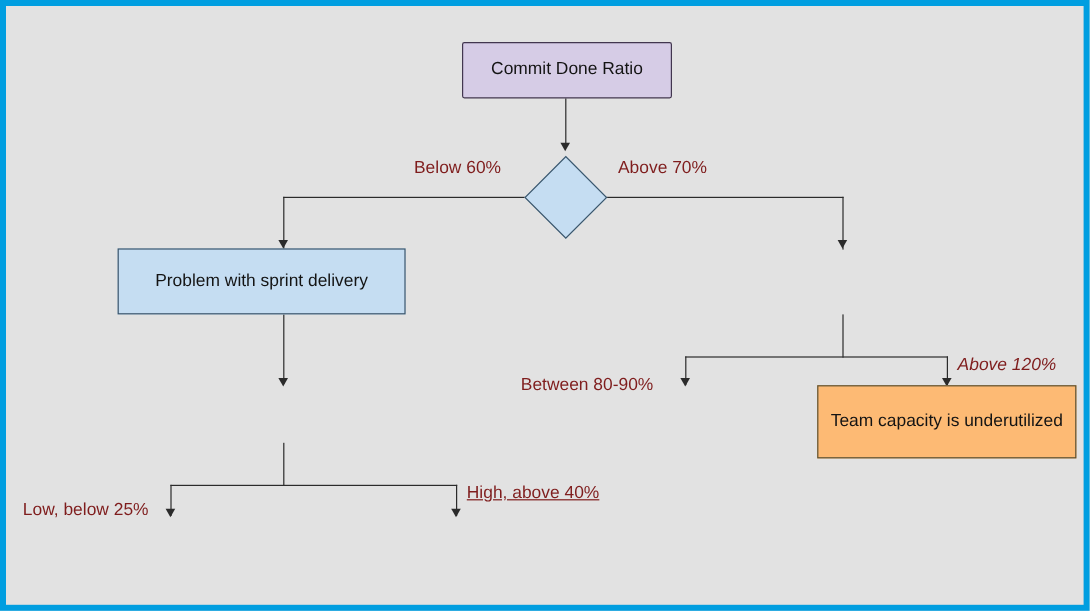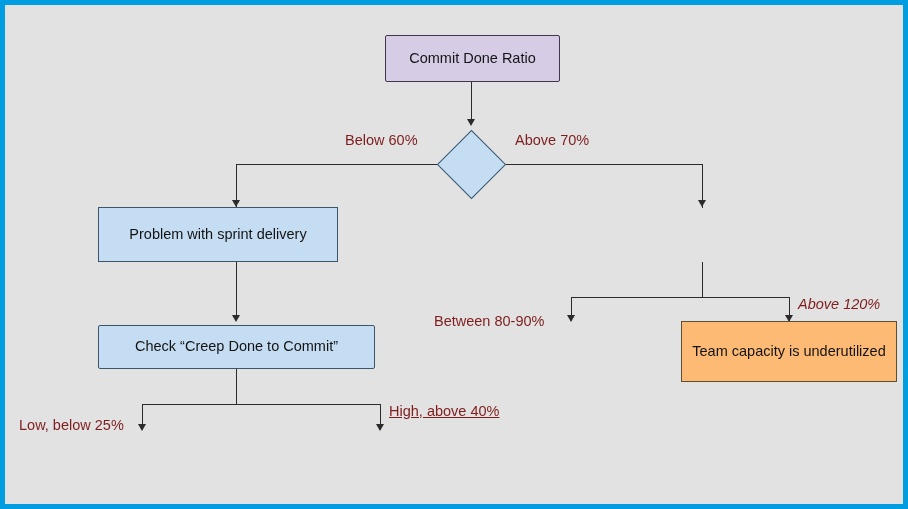--- a/index.html
+++ b/index.html
@@ -119,21 +119,20 @@
   <div class="ln v" style="left:375px; top:399px; height:26px;"></div>
   <div class="arrow" style="left:371px; top:419px;"></div>
 
   <div class="node rounded fill-purple" style="left:380px; top:30px; width:175px; height:47px;">Commit Done Ratio</div>
 
   <div class="diamond" style="left:442px; top:135px; width:49px; height:49px;"></div>
 
   <div class="node fill-blue" style="left:93px; top:202px; width:240px; height:55px;">Problem with sprint delivery</div>
 
 
-  <div class="node rounded fill-blue" style="left:93px; top:320px; width:277px; height:44px;">Check “Creep Done to Commit”</div>
 
 
   <div class="node fill-yellow" style="left:676px; top:316px; width:216px; height:61px;">Team capacity is underutilized</div>
 
 
 
   <div class="elabel" style="left:340px; top:127px;">Below 60%</div>
 
   <div class="elabel" style="left:510px; top:127px;">Above 70%</div>
 

